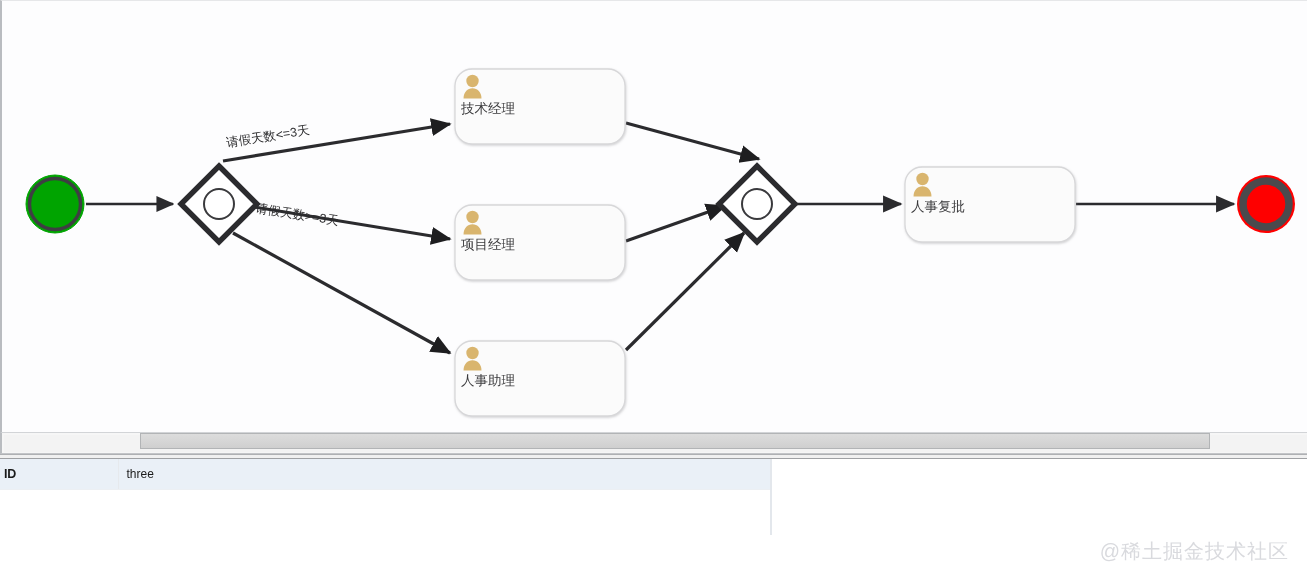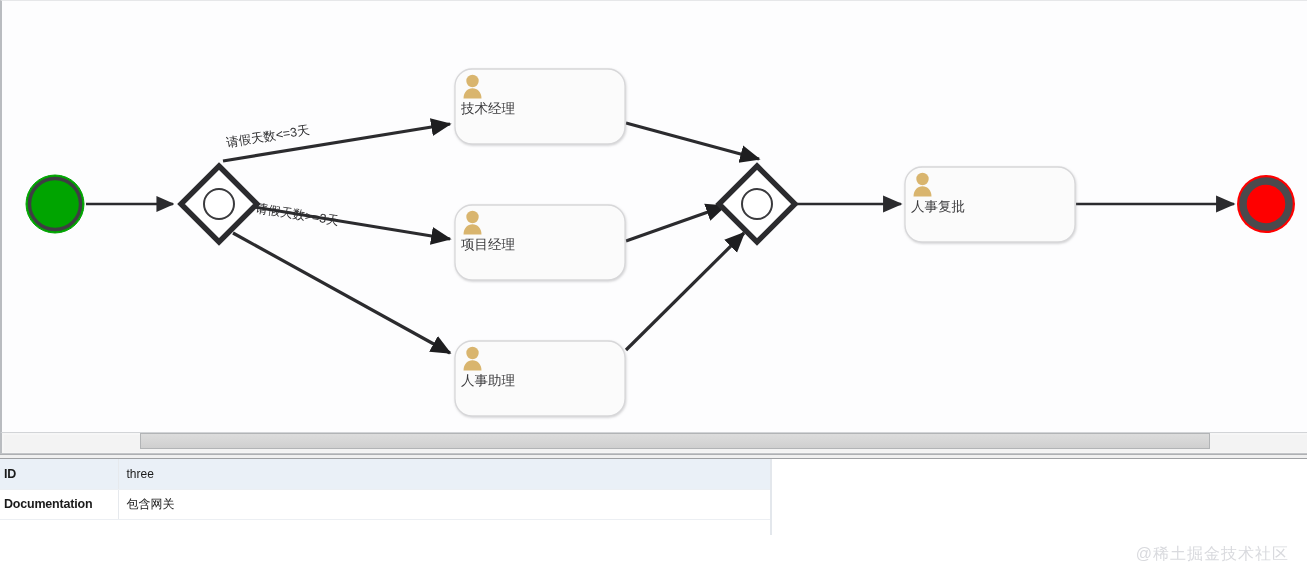--- a/index.html
+++ b/index.html
@@ -138,21 +138,21 @@
     width: 2px;
     height: 76px;
     background: #e3e7ec;
   }
 
   
   #watermark {
     position: absolute;
     right: 18px;
     bottom: 14px;
-    font-size: 16px;
+    font-size: 20px;
     color: #d9dade;
     letter-spacing: 1px;
     user-select: none;
     white-space: nowrap;
     text-align: center;
   }
 </style>
 </head>
 <body>
 
@@ -264,22 +264,18 @@
   <table id="props-table">
     <colgroup>
       <col class="c-label">
       <col class="c-value">
     </colgroup>
     <tbody>
       <tr class="row-alt">
         <td class="k">ID</td>
         <td class="v">three</td>
       </tr>
-      <tr class="row-plain">
-        <td class="k">Documentation</td>
-        <td class="v">包含网关</td>
-      </tr>
     </tbody>
   </table>
   <div id="props-right-edge"></div>
 </div>
 
 <div id="watermark">@稀土掘金技术社区</div>
 
 </body></html>

